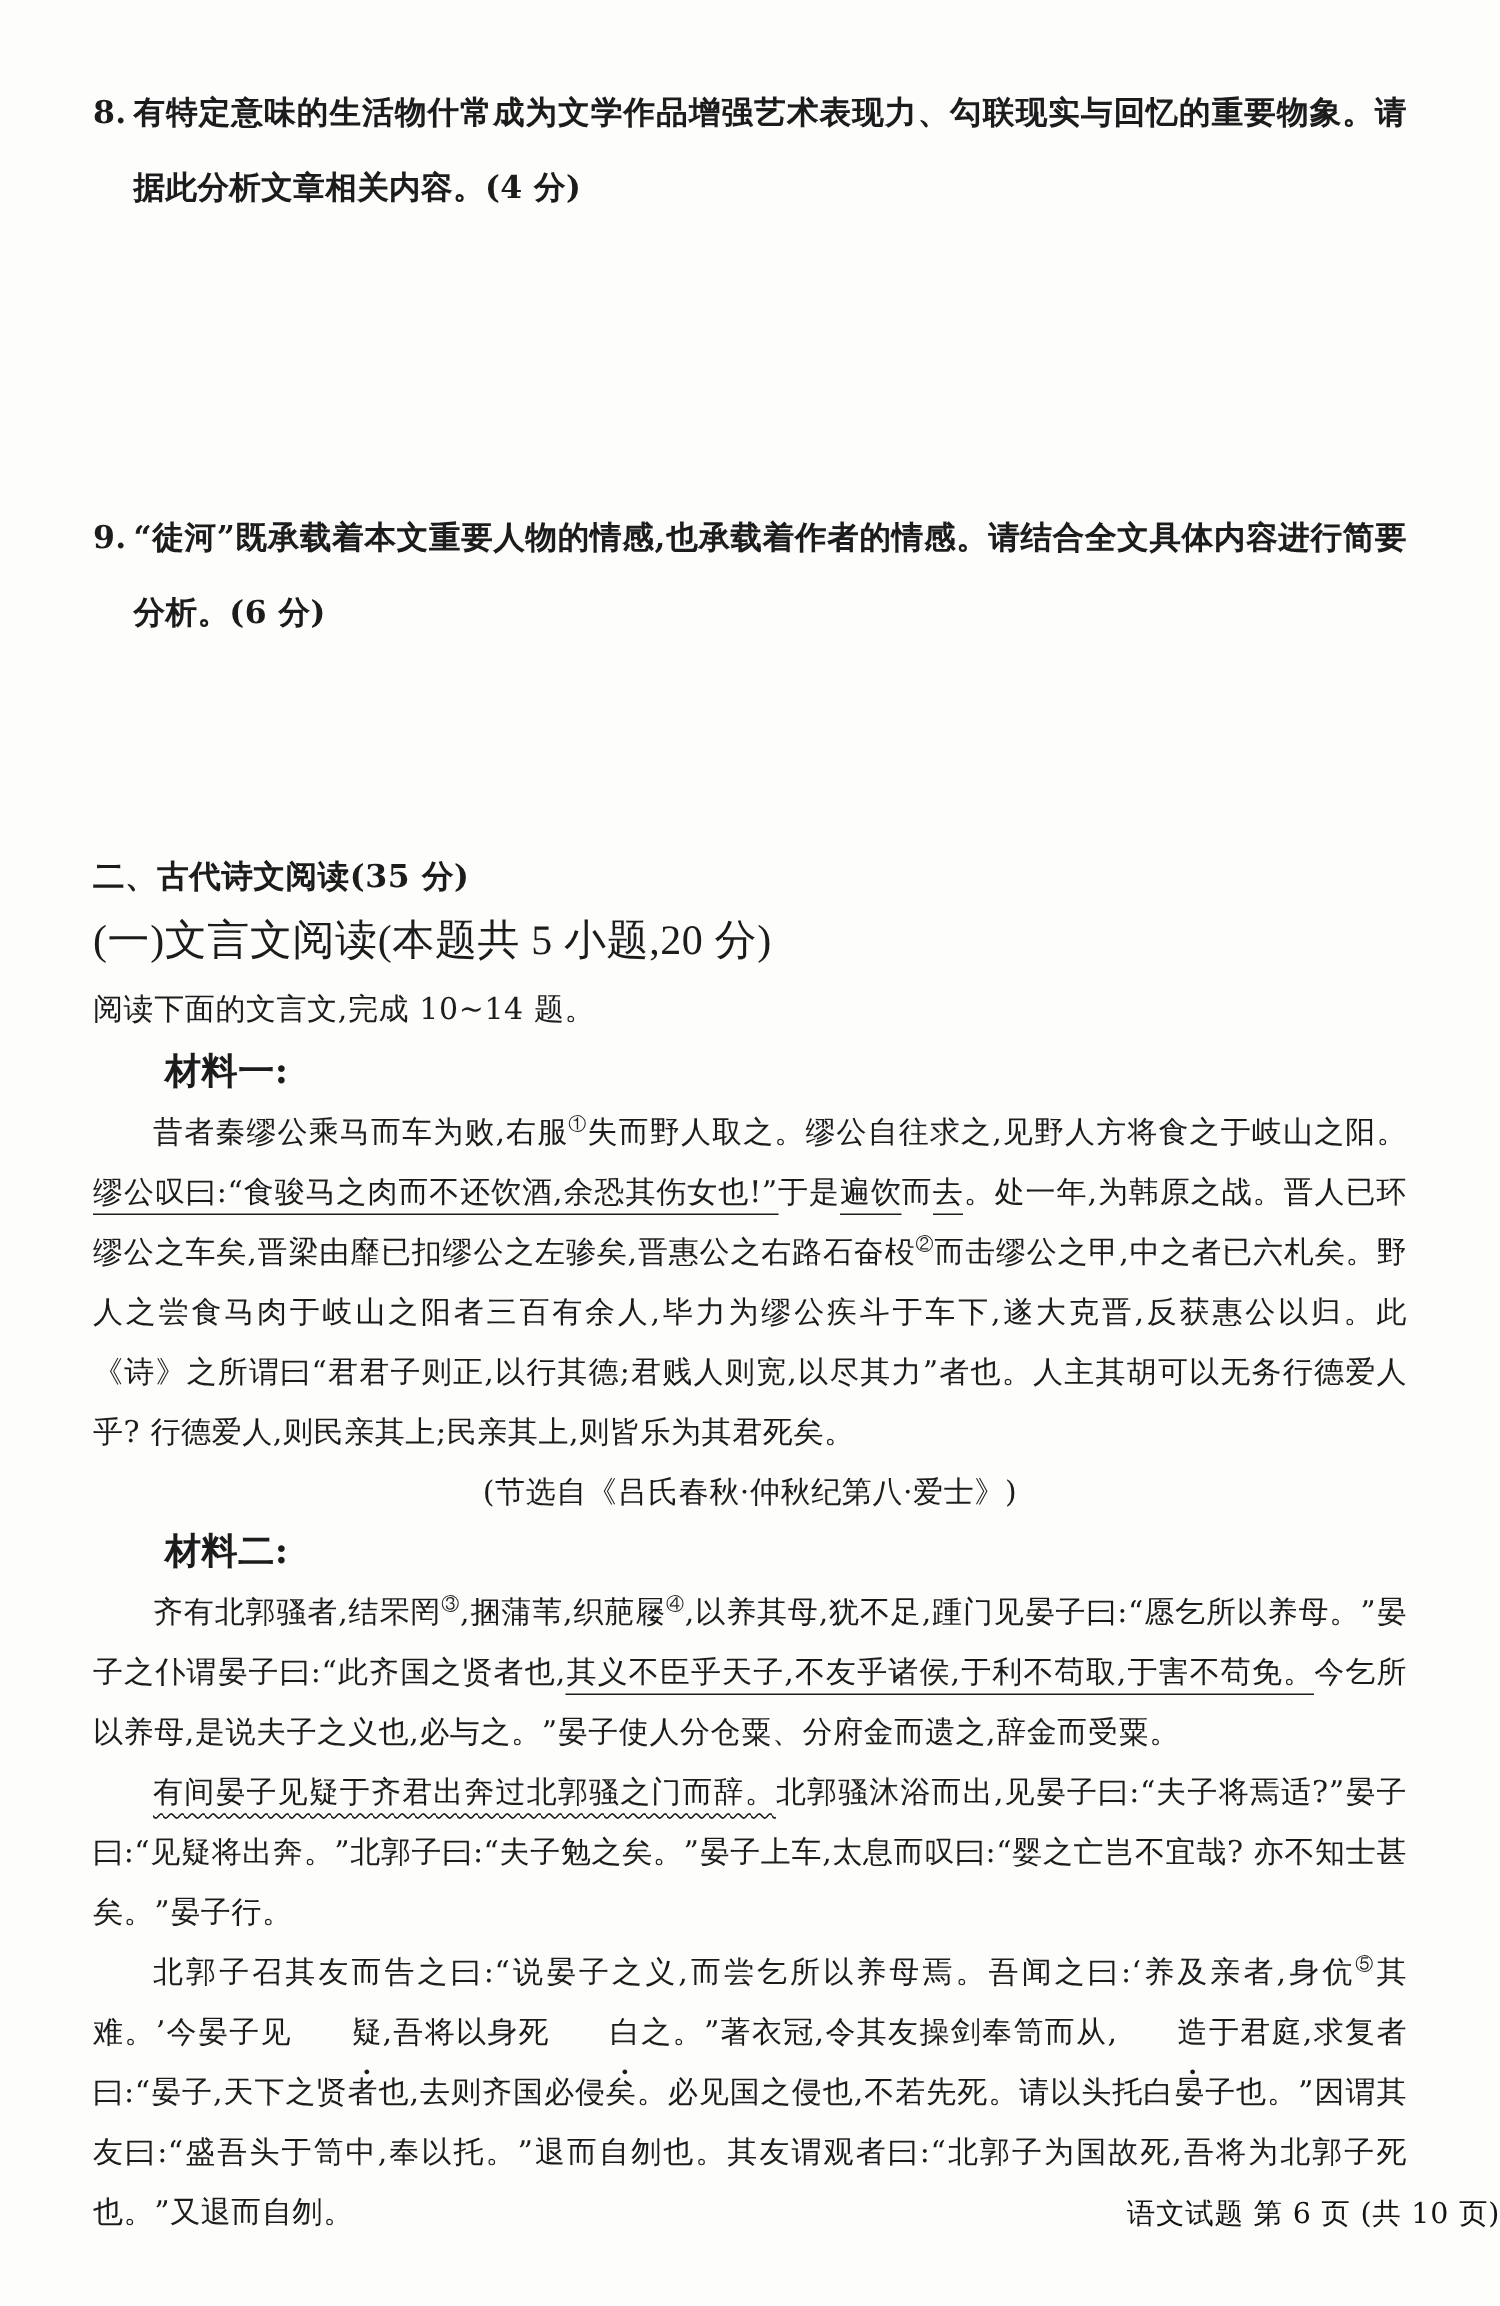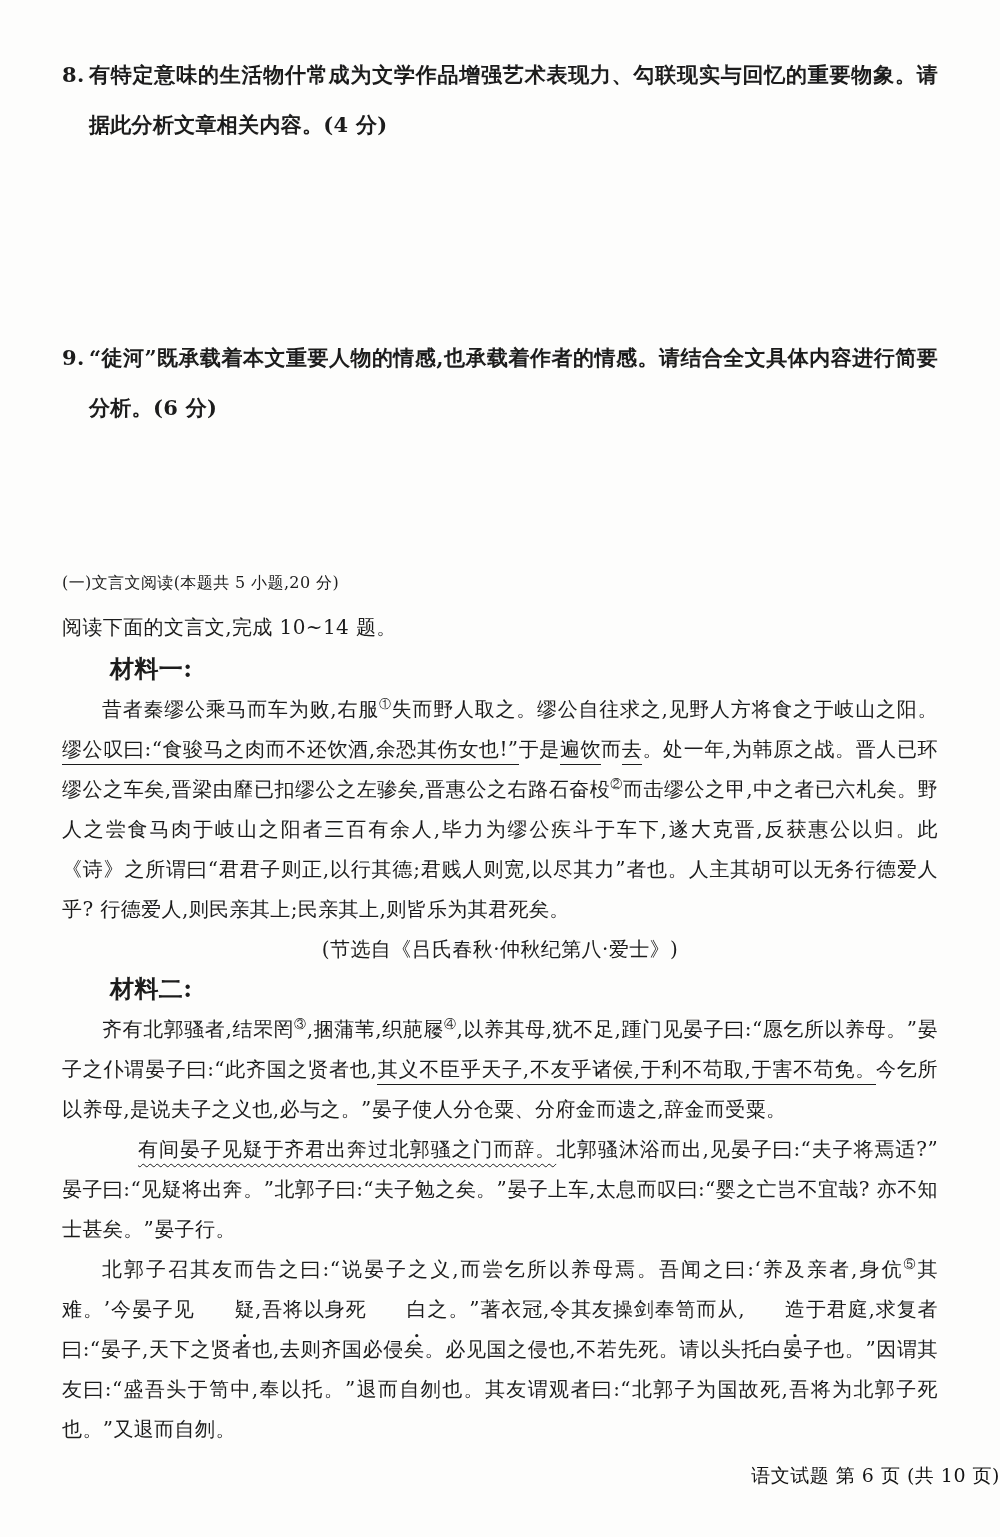--- a/index.html
+++ b/index.html
@@ -22,21 +22,21 @@
     font-weight:700;
     line-height:50px;
     text-align:justify;
     letter-spacing:0.3px;
   }
   .q-num{position:absolute;left:0;top:0;}
   .answer-space-1{height:183px;}
   .answer-space-2{height:128px;}
   
   .section-title{font-size:21px;font-weight:700;line-height:45px;letter-spacing:0.4px;}
-  .section-subtitle{font-size:16px;font-weight:400;line-height:44px;letter-spacing:0.4px;}
+  .section-subtitle{font-size:28px;font-weight:400;line-height:44px;letter-spacing:0.4px;font-family:Liberation Serif, serif;}
   .section-instruction{font-size:20px;font-weight:400;line-height:44px;letter-spacing:0.4px;}
   
   .material-label{
     font-size:24px;font-weight:700;line-height:40px;
     text-indent:2em;letter-spacing:0.4px;
   }
   
   .para{
     margin:0;
     font-size:20px;
@@ -55,21 +55,20 @@
   .seg-u{
     border-bottom:1.6px solid #1c1c1c;
     padding-bottom:3px;
   }
   .seg-wavy{
     text-decoration-line:underline;
     text-decoration-style:wavy;
     text-decoration-thickness:1px;
     text-underline-offset:7px;
     text-decoration-color:#1c1c1c;
-    margin-left:36px;
   }
   .seg-sup{
     vertical-align:super;
     font-size:12px;
     line-height:0;
   }
   .seg-dot{position:relative;display:inline-block;}
   .seg-dot::after{
     content:"\2022";
     position:absolute;
@@ -102,20 +101,21 @@
 
   <div class="answer-space-1"></div>
 
   <div class="question">
     <span class="q-num">9.</span>
     <span class="q-text">“徒河”既承载着本文重要人物的情感,也承载着作者的情感。请结合全文具体内容进行简要分析。(6 分)</span>
   </div>
 
   <div class="answer-space-2"></div>
 
+  <div class="section-title">二、古代诗文阅读(35 分)</div>
   <div class="section-subtitle">(一)文言文阅读(本题共 5 小题,20 分)</div>
   <div class="section-instruction">阅读下面的文言文,完成 10~14 题。</div>
 
   <div class="material-label">材料一:</div>
   <p class="para"><span>昔者秦缪公乘马而车为败,右服</span><span class="seg-sup">①</span><span>失而野人取之。缪公自往求之,见野人方将食之于岐山之阳。</span><span class="seg-u">缪公叹曰:“食骏马之肉而不还饮酒,余恐其伤女也!”</span><span>于是</span><span class="seg-u">遍饮</span><span>而</span><span class="seg-u">去</span><span>。处一年,为韩原之战。晋人已环缪公之车矣,晋梁由靡已扣缪公之左骖矣,晋惠公之右路石奋杸</span><span class="seg-sup">②</span><span>而击缪公之甲,中之者已六札矣。野人之尝食马肉于岐山之阳者三百有余人,毕力为缪公疾斗于车下,遂大克晋,反获惠公以归。此《诗》之所谓曰“君君子则正,以行其德;君贱人则宽,以尽其力”者也。人主其胡可以无务行德爱人乎? 行德爱人,则民亲其上;民亲其上,则皆乐为其君死矣。</span></p>
   <div class="attribution">(节选自《吕氏春秋·仲秋纪第八·爱士》)</div>
 
   <div class="material-label">材料二:</div>
   <p class="para"><span>齐有北郭骚者,结罘罔</span><span class="seg-sup">③</span><span>,捆蒲苇,织萉屦</span><span class="seg-sup">④</span><span>,以养其母,犹不足,踵门见晏子曰:“愿乞所以养母。”晏子之仆谓晏子曰:“此齐国之贤者也,</span><span class="seg-u">其义不臣乎天子,不友乎诸侯,于利不苟取,于害不苟免。</span><span>今乞所以养母,是说夫子之义也,必与之。”晏子使人分仓粟、分府金而遗之,辞金而受粟。</span></p>
   <p class="para"><span class="seg-wavy">有间晏子见疑于齐君出奔过北郭骚之门而辞。</span><span>北郭骚沐浴而出,见晏子曰:“夫子将焉适?”晏子曰:“见疑将出奔。”北郭子曰:“夫子勉之矣。”晏子上车,太息而叹曰:“婴之亡岂不宜哉? 亦不知士甚矣。”晏子行。</span></p>

